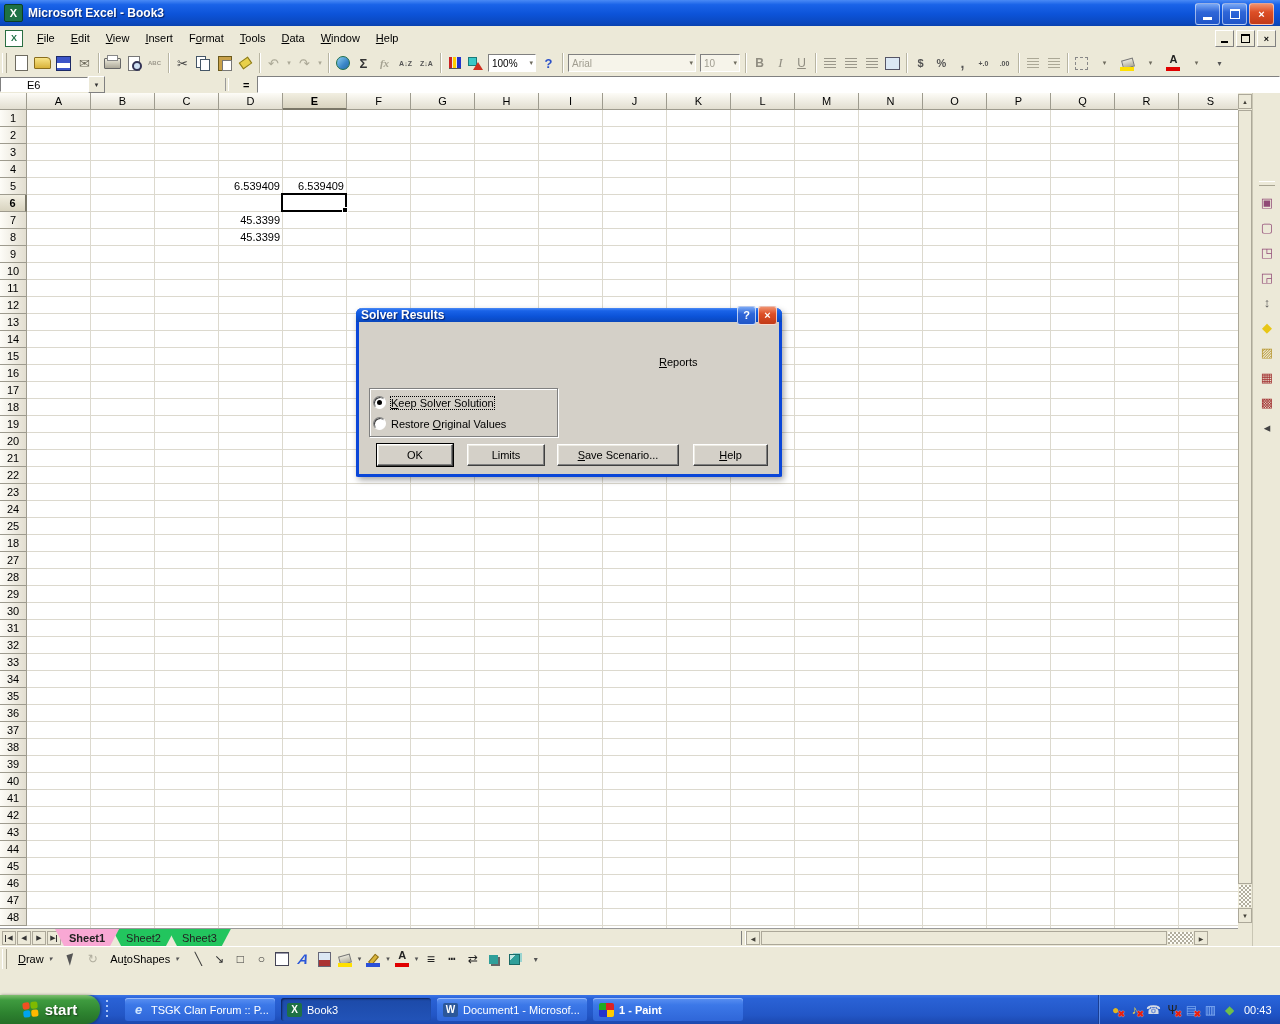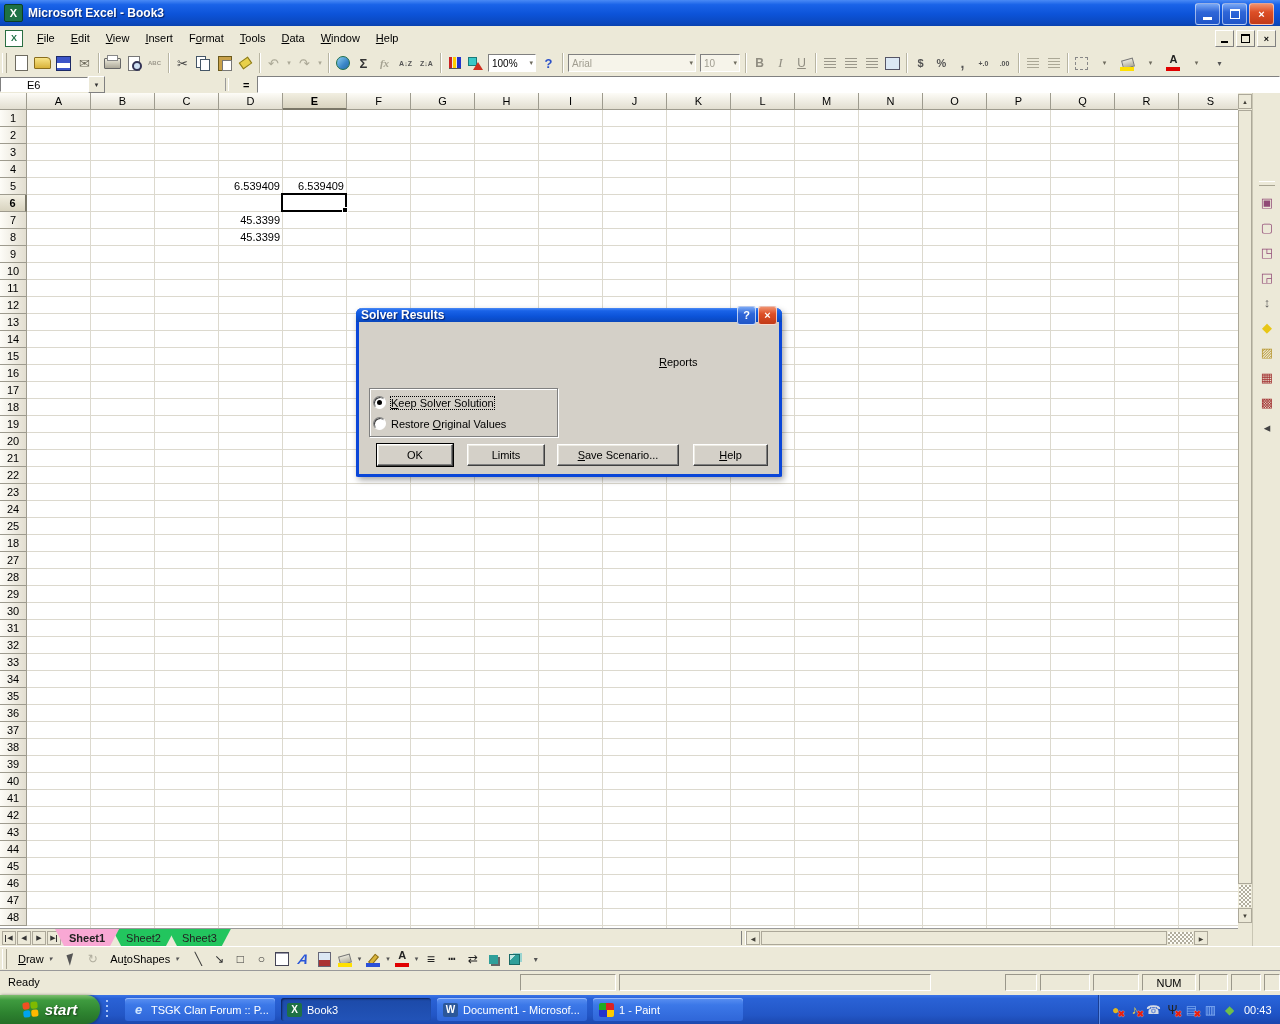--- a/index.html
+++ b/index.html
@@ -213,21 +213,21 @@
     box-sizing:border-box;display:flex;align-items:center;justify-content:center;}
 
   
   #taskbar{position:absolute;left:0;top:995px;width:1280px;height:29px;
     background:linear-gradient(180deg,#3a74e8 0%,#2a62d6 12%,#2256c6 70%,#1c48ae 100%);}
   #startbtn{position:absolute;left:0;top:0;width:100px;height:29px;border-radius:0 14px 14px 0;
     background:linear-gradient(180deg,#7ebf6e 0%,#3f9b3f 18%,#2e8430 60%,#256f28 100%);
     box-shadow:1px 0 3px rgba(0,0,0,.4);display:flex;align-items:center;justify-content:center;gap:6px;}
   #startbtn .flag{width:16px;height:16px;display:grid;grid-template-columns:7px 7px;grid-template-rows:7px 7px;gap:1px;transform:rotate(-6deg);}
   #startbtn .flag i{border-radius:2px;}
-  #startbtn .s{color:#fff;font-weight:bold;font-style:italic;font-size:15px;text-shadow:1px 1px 2px rgba(0,0,0,.5);}
+  #startbtn .s{color:#fff;font-weight:bold;font-size:15px;text-shadow:1px 1px 2px rgba(0,0,0,.5);}
   #qsep{position:absolute;left:106px;top:5px;width:4px;height:19px;
     background:repeating-linear-gradient(180deg,#a8c4f8 0 2px,transparent 2px 5px);width:2px;}
   .titem{position:absolute;top:3px;height:23px;width:150px;border-radius:3px;display:flex;align-items:center;
     gap:5px;padding:0 6px;box-sizing:border-box;color:#fff;
     background:linear-gradient(180deg,#5a90f2 0%,#3c78e8 30%,#2f66d8 100%);box-shadow:inset 0 1px 0 #9cbcf8;}
   .titem.active{background:linear-gradient(180deg,#1c4aa8 0%,#2253b8 100%);box-shadow:inset 1px 1px 2px rgba(0,0,20,.6);}
   .titem .lbl{white-space:nowrap;overflow:hidden;flex:1;}
   .ticon{width:15px;height:14px;flex:none;display:flex;align-items:center;justify-content:center;
     font-weight:bold;font-size:10px;border-radius:2px;}
   .ie-icon{color:#cfe6ff;font-style:italic;font-size:13px;}
@@ -503,32 +503,20 @@
         <span class="da2">▾</span>
         <span class="tbi line-style-icon">≡</span>
         <span class="tbi dash-style-icon">┅</span>
         <span class="tbi arrow-style-icon">⇄</span>
         <span class="tbi shadow-icon"></span>
         <span class="tbi threed-icon"></span>
         <span class="tbi more-icon">▾</span>
       </span>
   </div>
 
-  <div id="statusbar">
-    <span id="ready">Ready</span>
-    <span class="spanel" style="left:520px;width:96px;"></span>
-    <span class="spanel" style="left:619px;width:312px;"></span>
-    <span class="spanel" style="left:1005px;width:32px;"></span>
-    <span class="spanel" style="left:1040px;width:50px;"></span>
-    <span class="spanel" style="left:1093px;width:46px;"></span>
-    <span class="spanel" style="left:1142px;width:54px;">NUM</span>
-    <span class="spanel" style="left:1199px;width:29px;"></span>
-    <span class="spanel" style="left:1231px;width:30px;"></span>
-    <span class="spanel" style="left:1264px;width:16px;"></span>
-  </div>
 
   <div id="dlg">
     <div id="dlgtitle">
       <span class="t">Solver Results</span>
       <span class="dtb">?</span>
       <span class="dtb close">×</span>
     </div>
     <div id="dlggroup"></div>
     <div id="radios">
         <div class="radio-row" style="top:88px;">
@@ -562,21 +550,21 @@
     <span id="qsep"></span>
     <span id="titems"><span class="titem" style="left:125px;">
      <span class="ticon ie-icon">e</span>
      <span class="lbl">TSGK Clan Forum :: P...</span>
         </span><span class="titem active" style="left:281px;">
      <span class="ticon excel-icon">X</span>
      <span class="lbl">Book3</span>
         </span><span class="titem" style="left:437px;">
      <span class="ticon word-icon">W</span>
      <span class="lbl">Document1 - Microsof...</span>
-        </span><span class="titem" style="left:593px;">
+        </span><span class="titem" style="left:593px;font-weight:bold;">
      <span class="ticon paint-icon"></span>
      <span class="lbl">1 - Paint</span>
         </span></span>
     <div id="tray">
       <span id="trayicons" style="display:flex;gap:2px;">
           <span class="tri" style="color:#e3b71e">●<span class="x">✖</span></span>
           <span class="tri" style="color:#e8d44a">♪<span class="x">✖</span></span>
           <span class="tri" style="color:#d8dce4">☎</span>
           <span class="tri" style="color:#222222">Ψ<span class="x">✖</span></span>
           <span class="tri" style="color:#7aa8f0">▤<span class="x">✖</span></span>

